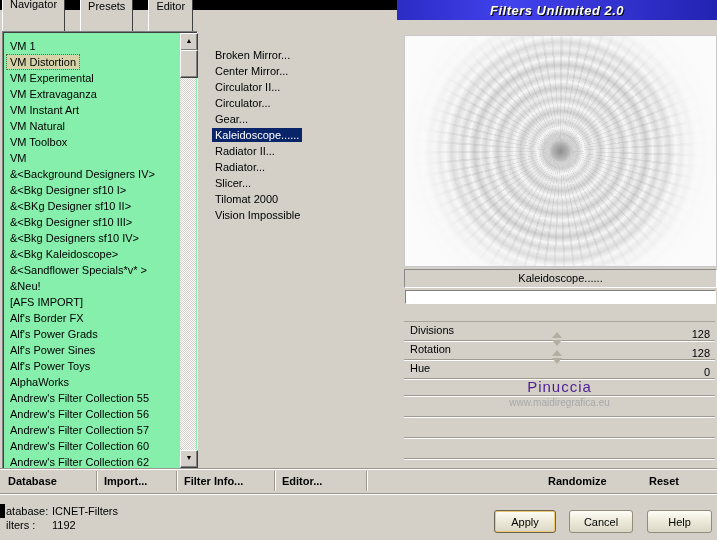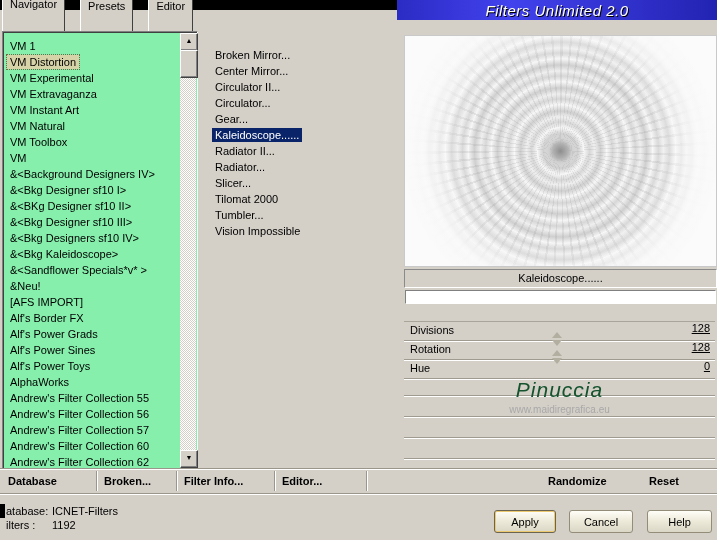--- a/index.html
+++ b/index.html
@@ -5,21 +5,21 @@
   html,body{margin:0;padding:0;}
   body{position:relative;width:717px;height:540px;background:#d4d0c8;
        font-family:"Liberation Sans",sans-serif;font-size:11px;color:#000;overflow:hidden;}
   #win{position:absolute;inset:0;}
 
   
   .black-top{position:absolute;left:0;top:0;width:397px;height:10px;background:#000;}
   .banner{position:absolute;left:397px;top:0;width:320px;height:20px;
           background:linear-gradient(90deg,#2b2bc4 0%,#4242ee 35%,#2323b2 100%);
           display:flex;align-items:center;justify-content:center;}
-  .banner-text{color:#fff;font-size:15px;font-weight:normal;font-style:italic;
+  .banner-text{color:#fff;font-size:13px;font-weight:bold;font-style:italic;
                text-shadow:1px 1px 0 #000;letter-spacing:.5px;white-space:nowrap;}
   .tabs{position:absolute;left:2px;top:10px;height:21px;display:flex;align-items:flex-end;}
   .tab{height:19px;padding:3px 7px 12px;background:#d4d0c8;border:1px solid;
        border-color:#fff #404040 #404040 #fff;border-bottom:none;
        border-radius:2px 2px 0 0;margin-right:15px;white-space:nowrap;}
   .tab.active{height:21px;padding-top:4px;}
 
   
   .cat-list{position:absolute;left:2px;top:31px;width:194px;height:437px;background:#86efac;
             border:1px solid;border-color:#808080 #fff #fff #808080;
@@ -59,33 +59,33 @@
 
   .flabel-box{position:absolute;left:404px;top:269px;width:311px;height:17px;text-align:center;
               line-height:16px;border:1px solid;border-color:#8a8a8a #fff #fff #8a8a8a;}
   .progress{position:absolute;left:405px;top:290px;width:309px;height:12px;background:#fff;
             border:1px solid;border-color:#808080 #fff #fff #808080;}
 
   
   .params{position:absolute;left:404px;top:321px;width:311px;border-top:1px solid #a9a59b;}
   .prow{position:relative;height:18px;border-bottom:1px solid #9f9b91;box-shadow:0 1px 0 #fff;}
   .pname{position:absolute;left:6px;top:2px;}
-  .pval{position:absolute;right:5px;top:0;text-decoration:underline;}
+  .pval{position:absolute;right:5px;top:6px;}
   .empty-rows{position:absolute;left:404px;top:375px;width:311px;}
   .erow{height:20px;border-bottom:1px solid #9f9b91;box-shadow:0 1px 0 #fff;}
 
   .slider-thumb{position:absolute;left:552px;width:10px;height:14px;}
   .slider-thumb.t1{top:332px;}
   .slider-thumb.t2{top:350px;}
   .slider-thumb i{position:absolute;left:0;width:0;height:0;border-left:5px solid transparent;border-right:5px solid transparent;}
   .slider-thumb .up{top:0;border-bottom:6px solid #b3afa0;}
   .slider-thumb .down{bottom:0;border-top:6px solid #b3afa0;}
 
   .watermark{position:absolute;left:404px;top:378px;width:311px;text-align:center;pointer-events:none;}
-  .wm1{font-size:21px;color:#14532d;letter-spacing:1px;font-style:italic;}
+  .wm1{font-size:15px;color:#4c1d95;letter-spacing:1px;}
   .wm2{font-size:10px;color:#a8a8a8;margin-top:2px;}
 
   
   .toolbar{position:absolute;left:0;top:468px;width:717px;height:24px;
            border-top:1px solid #9a968c;border-bottom:1px solid #9a968c;
            box-shadow:inset 0 1px 0 #fff,0 1px 0 #fff;}
   .tbtn{position:absolute;top:0;height:24px;line-height:24px;font-weight:bold;white-space:nowrap;cursor:default;}
   .sep{position:absolute;top:2px;height:20px;width:0;border-left:1px solid #9a968c;border-right:1px solid #fff;}
 
   
@@ -236,23 +236,20 @@
       <div class="f-item">
         <span class="f-label">Radiator...</span>
       </div>
       <div class="f-item">
         <span class="f-label">Slicer...</span>
       </div>
       <div class="f-item">
         <span class="f-label">Tilomat 2000</span>
       </div>
       <div class="f-item">
-        <span class="f-label">Tumbler...</span>
-      </div>
-      <div class="f-item">
         <span class="f-label">Vision Impossible</span>
       </div>
     </div>
 
   <div class="preview"></div>
 
   <div class="flabel-box">
     <span>Kaleidoscope......</span>
   </div>
 
@@ -291,21 +288,21 @@
     </div>
 
   <div class="watermark">
     <div class="wm1">Pinuccia</div>
     <div class="wm2">www.maidiregrafica.eu</div>
   </div>
 
   <div class="toolbar">
     <span class="tbtn" style="left:8px">Database</span>
     <span class="sep" style="left:96px"></span>
-    <span class="tbtn" style="left:104px">Broken...</span>
+    <span class="tbtn" style="left:104px">Import...</span>
     <span class="sep" style="left:176px"></span>
     <span class="tbtn" style="left:184px">Filter Info...</span>
     <span class="sep" style="left:274px"></span>
     <span class="tbtn" style="left:282px">Editor...</span>
     <span class="sep" style="left:366px"></span>
     <span class="tbtn" style="left:548px">Randomize</span>
     <span class="tbtn" style="left:649px">Reset</span>
   </div>
 
   <div class="black-bl"></div>

